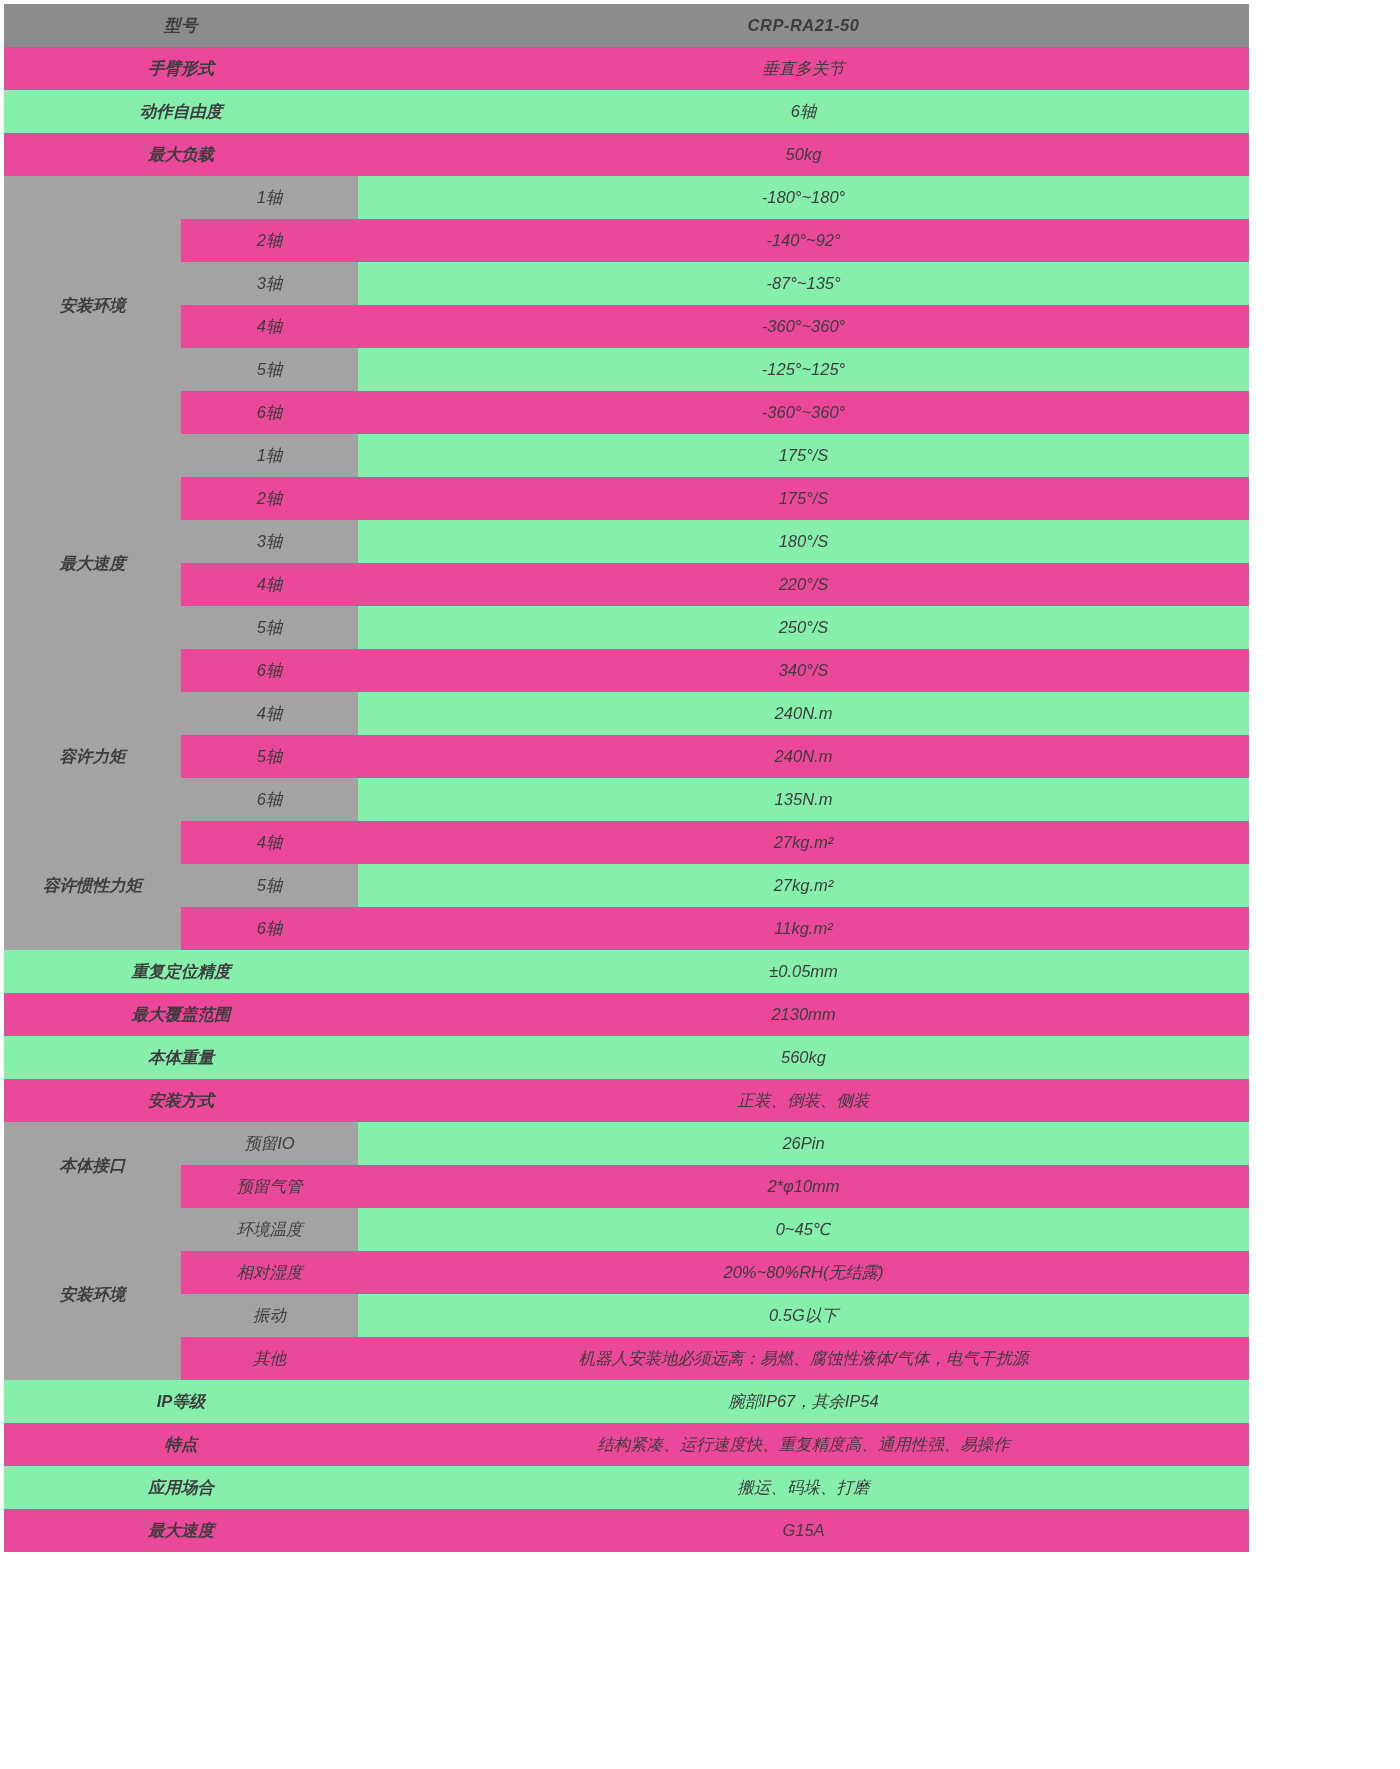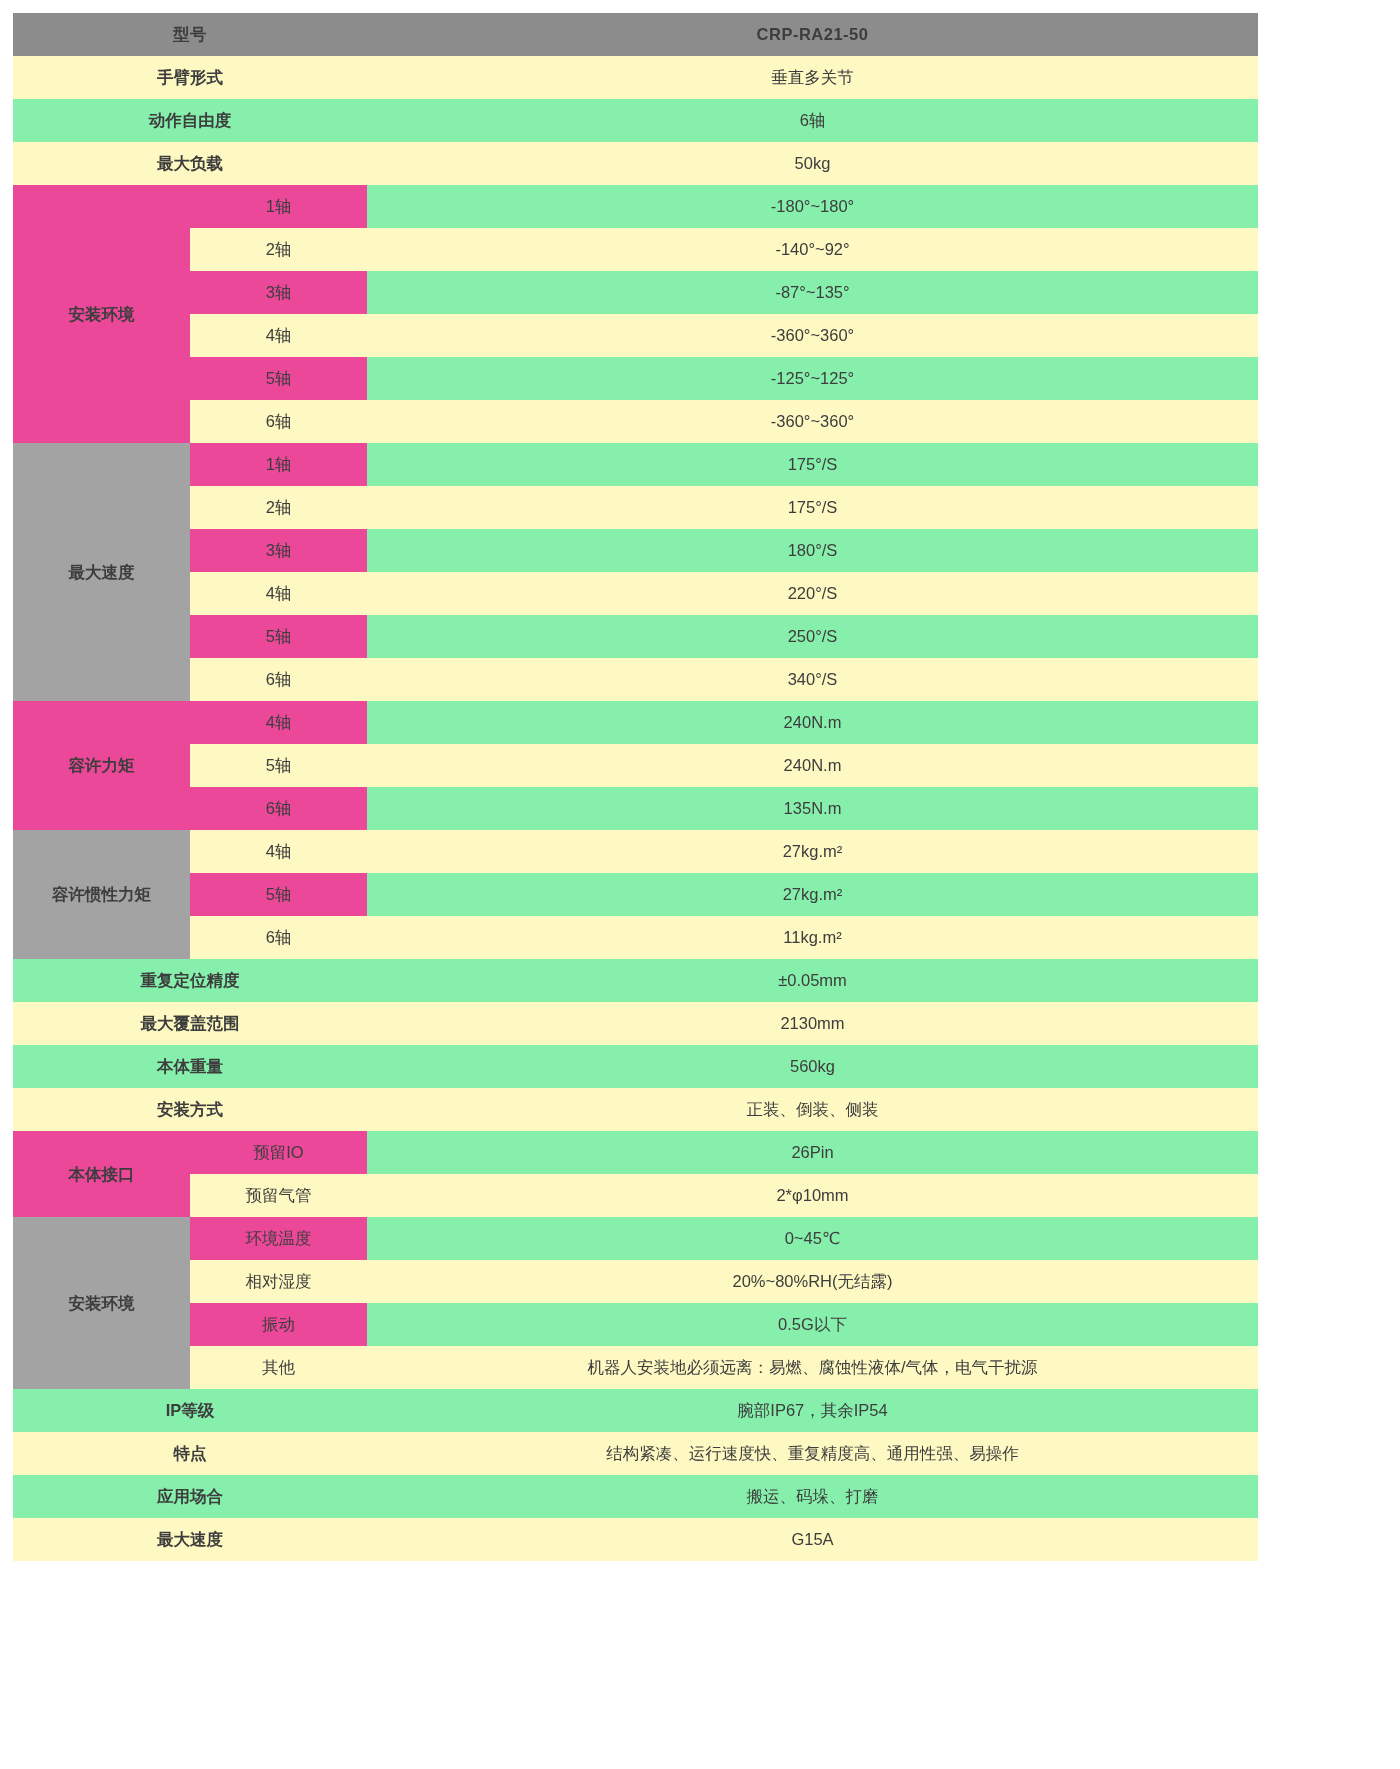--- a/index.html
+++ b/index.html
@@ -8,45 +8,46 @@
     padding: 0;
     background: #ffffff;
   }
   body {
     width: 1400px;
     font-family: "Liberation Sans", "DejaVu Sans", sans-serif;
     color: #3b3b3b;
   }
   .spec-table {
     width: 1245px;
-    margin: 13px;
+    margin: 4px;
     border-collapse: collapse;
     table-layout: fixed;
+    font-style: italic;
   }
   .spec-table td {
     padding: 0;
     margin: 0;
     border: 0;
     height: 43px;
     vertical-align: middle;
     text-align: center;
     font-size: 16.5px;
     line-height: 1.25;
     color: #3d3d3d;
   }
   
   col.c-group { width: 177px; }
   col.c-sub   { width: 177px; }
   col.c-val   { width: 891px; }
 
   
   .sh-dark   { background: #8c8c8c; color: #ffffff; font-weight: bold; }
-  .sh-mid    { background: #ec4899; }
+  .sh-mid    { background: #a3a3a3; }
   .sh-light  { background: #86efac; }
-  .sh-white  { background: #fef9c3; }
+  .sh-white  { background: #ec4899; }
   .sh-pale   { background: #a3a3a3; }
 
   .hdr-cell {
     font-size: 20px;
     font-weight: bold;
     letter-spacing: 0.5px;
   }
   .label-cell {
     font-weight: bold;
     font-size: 17px;

